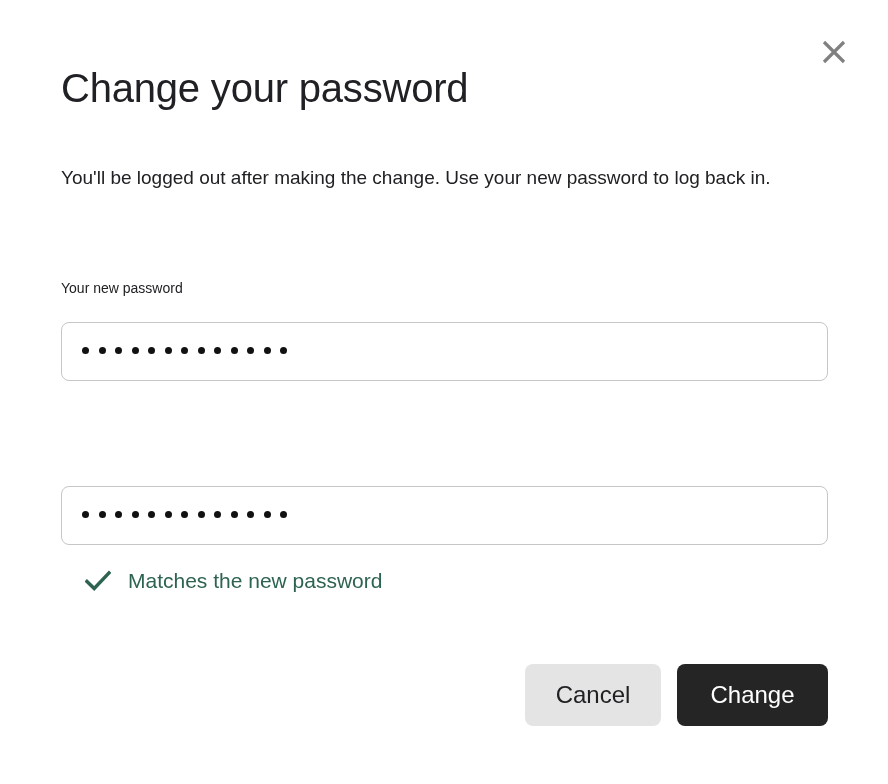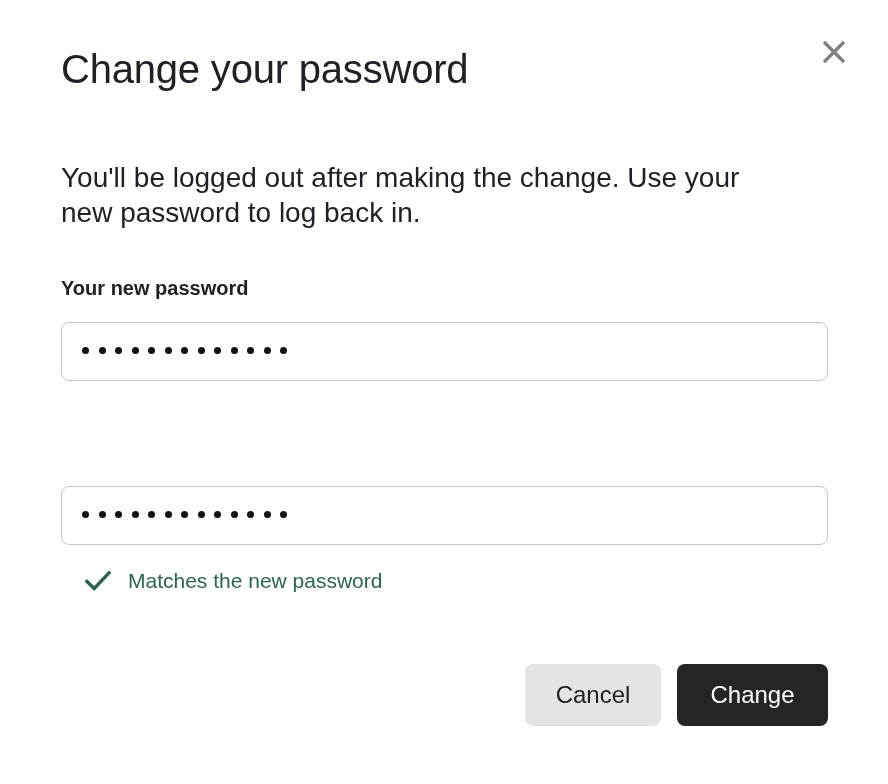--- a/index.html
+++ b/index.html
@@ -39,49 +39,49 @@
     padding: 0;
     cursor: pointer;
     line-height: 0;
   }
   .close-btn svg { display: block; }
 
   
   .title {
     position: absolute;
     left: 61px;
-    top: 46px;
+    top: 65px;
     margin: 0;
     font-size: 40px;
     font-weight: 300;
     letter-spacing: -0.2px;
     line-height: 1.15;
     color: #202124;
     white-space: nowrap;
   }
 
   
   .description {
     position: absolute;
     left: 61px;
     top: 160px;
     width: 730px;
     margin: 0;
-    font-size: 28px;
+    font-size: 19px;
     font-weight: 400;
     line-height: 35px;
     color: #202124;
   }
 
   
   .field-label {
     position: absolute;
     left: 61px;
-    font-size: 20px;
-    font-weight: 700;
+    font-size: 14px;
+    font-weight: 400;
     line-height: 28px;
     color: #202124;
     white-space: nowrap;
   }
   .field-label.one { top: 274px; }
   .field-label.two { top: 438px; }
 
   .password-input {
     position: absolute;
     left: 61px;

